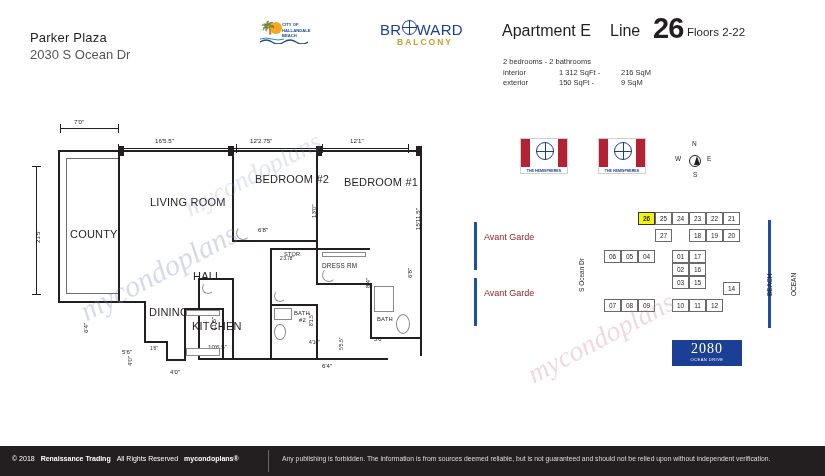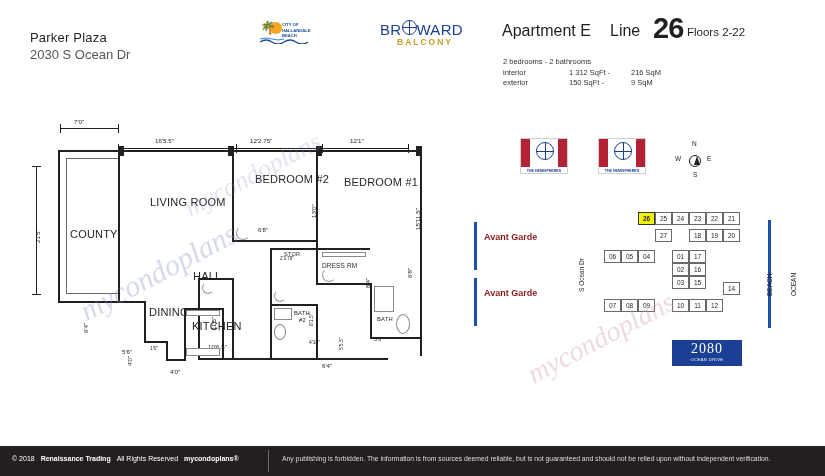--- a/index.html
+++ b/index.html
@@ -33,21 +33,21 @@
   .bro-logo .globe { position:absolute; left:22px; top:-2px; width:15px; height:15px; border-radius:50%; border:1.4px solid #1b3f94; }
   .bro-logo .globe:before { content:""; position:absolute; left:-1px; top:5.5px; width:15px; height:1.3px; background:#1b3f94; }
   .bro-logo .globe:after { content:""; position:absolute; left:5.5px; top:-1px; width:1.3px; height:15px; background:#1b3f94; }
 
   .apt-title { position:absolute; left:502px; top:22px; font-size:16px; color:#231f20; }
   .apt-line { position:absolute; left:610px; top:22px; font-size:16px; color:#231f20; }
   .apt-num { position:absolute; left:653px; top:12px; font-size:29px; font-weight:bold; color:#231f20; letter-spacing:-1px; }
   .apt-floors { position:absolute; left:687px; top:26px; font-size:11.5px; color:#231f20; }
 
   .specs { position:absolute; left:503px; top:57px; font-size:7.5px; line-height:10.5px; color:#333; }
-  .specs .row span.lbl { display:inline-block; width:66px; }
+  .specs .row span.lbl { display:inline-block; width:56px; }
   .specs .row span.v1 { display:inline-block; width:62px; }
 
   
   .plan { position:absolute; left:22px; top:118px; width:450px; height:290px; }
   .wall { position:absolute; background:#231f20; }
   .thin { position:absolute; background:#6d6d6d; }
   .room { position:absolute; font-size:11px; color:#231f20; letter-spacing:.2px; }
   .dim { position:absolute; font-size:6.2px; color:#231f20; }
   .dimv { position:absolute; font-size:6.2px; color:#231f20; transform:rotate(-90deg); transform-origin:left top; white-space:nowrap; }
   .tick { position:absolute; background:#231f20; height:1px; }
@@ -66,21 +66,21 @@
   .flag .cap { position:absolute; left:0; bottom:0; width:100%; text-align:center; font-size:3.6px; color:#1b3f94; font-weight:bold; }
 
   .compass { position:absolute; left:672px; top:140px; width:46px; height:46px; font-size:6.5px; color:#231f20; }
   .compass .c { position:absolute; left:17px; top:15px; width:12px; height:12px; border-radius:50%; border:1px solid #231f20; }
   .compass .n { position:absolute; left:20px; top:0px; }
   .compass .s { position:absolute; left:21px; top:31px; }
   .compass .e { position:absolute; left:35px; top:15px; }
   .compass .w { position:absolute; left:3px; top:15px; }
   .compass .arrow { position:absolute; left:21.5px; top:16px; width:0; height:0; border-left:3px solid transparent; border-right:3px solid transparent; border-bottom:9px solid #231f20; }
 
-  .avant { position:absolute; font-size:9px; font-weight:bold; color:#8c1b1b; }
+  .avant { position:absolute; font-size:9px; font-weight:normal; color:#8c1b1b; }
   .bluebar { position:absolute; width:2.5px; background:#1b4fa8; }
   .vlabel { position:absolute; font-size:6.5px; color:#231f20; transform:rotate(-90deg); transform-origin:left top; white-space:nowrap; }
 
   .unit { position:absolute; width:17px; height:13px; border:1px solid #6a6a6a; background:#fff; font-size:6.5px; color:#231f20; text-align:center; line-height:12px; }
   .unit.hl { background:#f4f408; font-weight:bold; border-color:#333; }
 
   .logo2080 { position:absolute; left:672px; top:340px; width:70px; height:26px; background:#1b3f94; color:#fff; text-align:center; }
   .logo2080 .n1 { font-size:14px; line-height:16px; font-family:"Liberation Serif", serif; letter-spacing:1px; padding-top:1px; }
   .logo2080 .n2 { font-size:4px; letter-spacing:.5px; }
 

